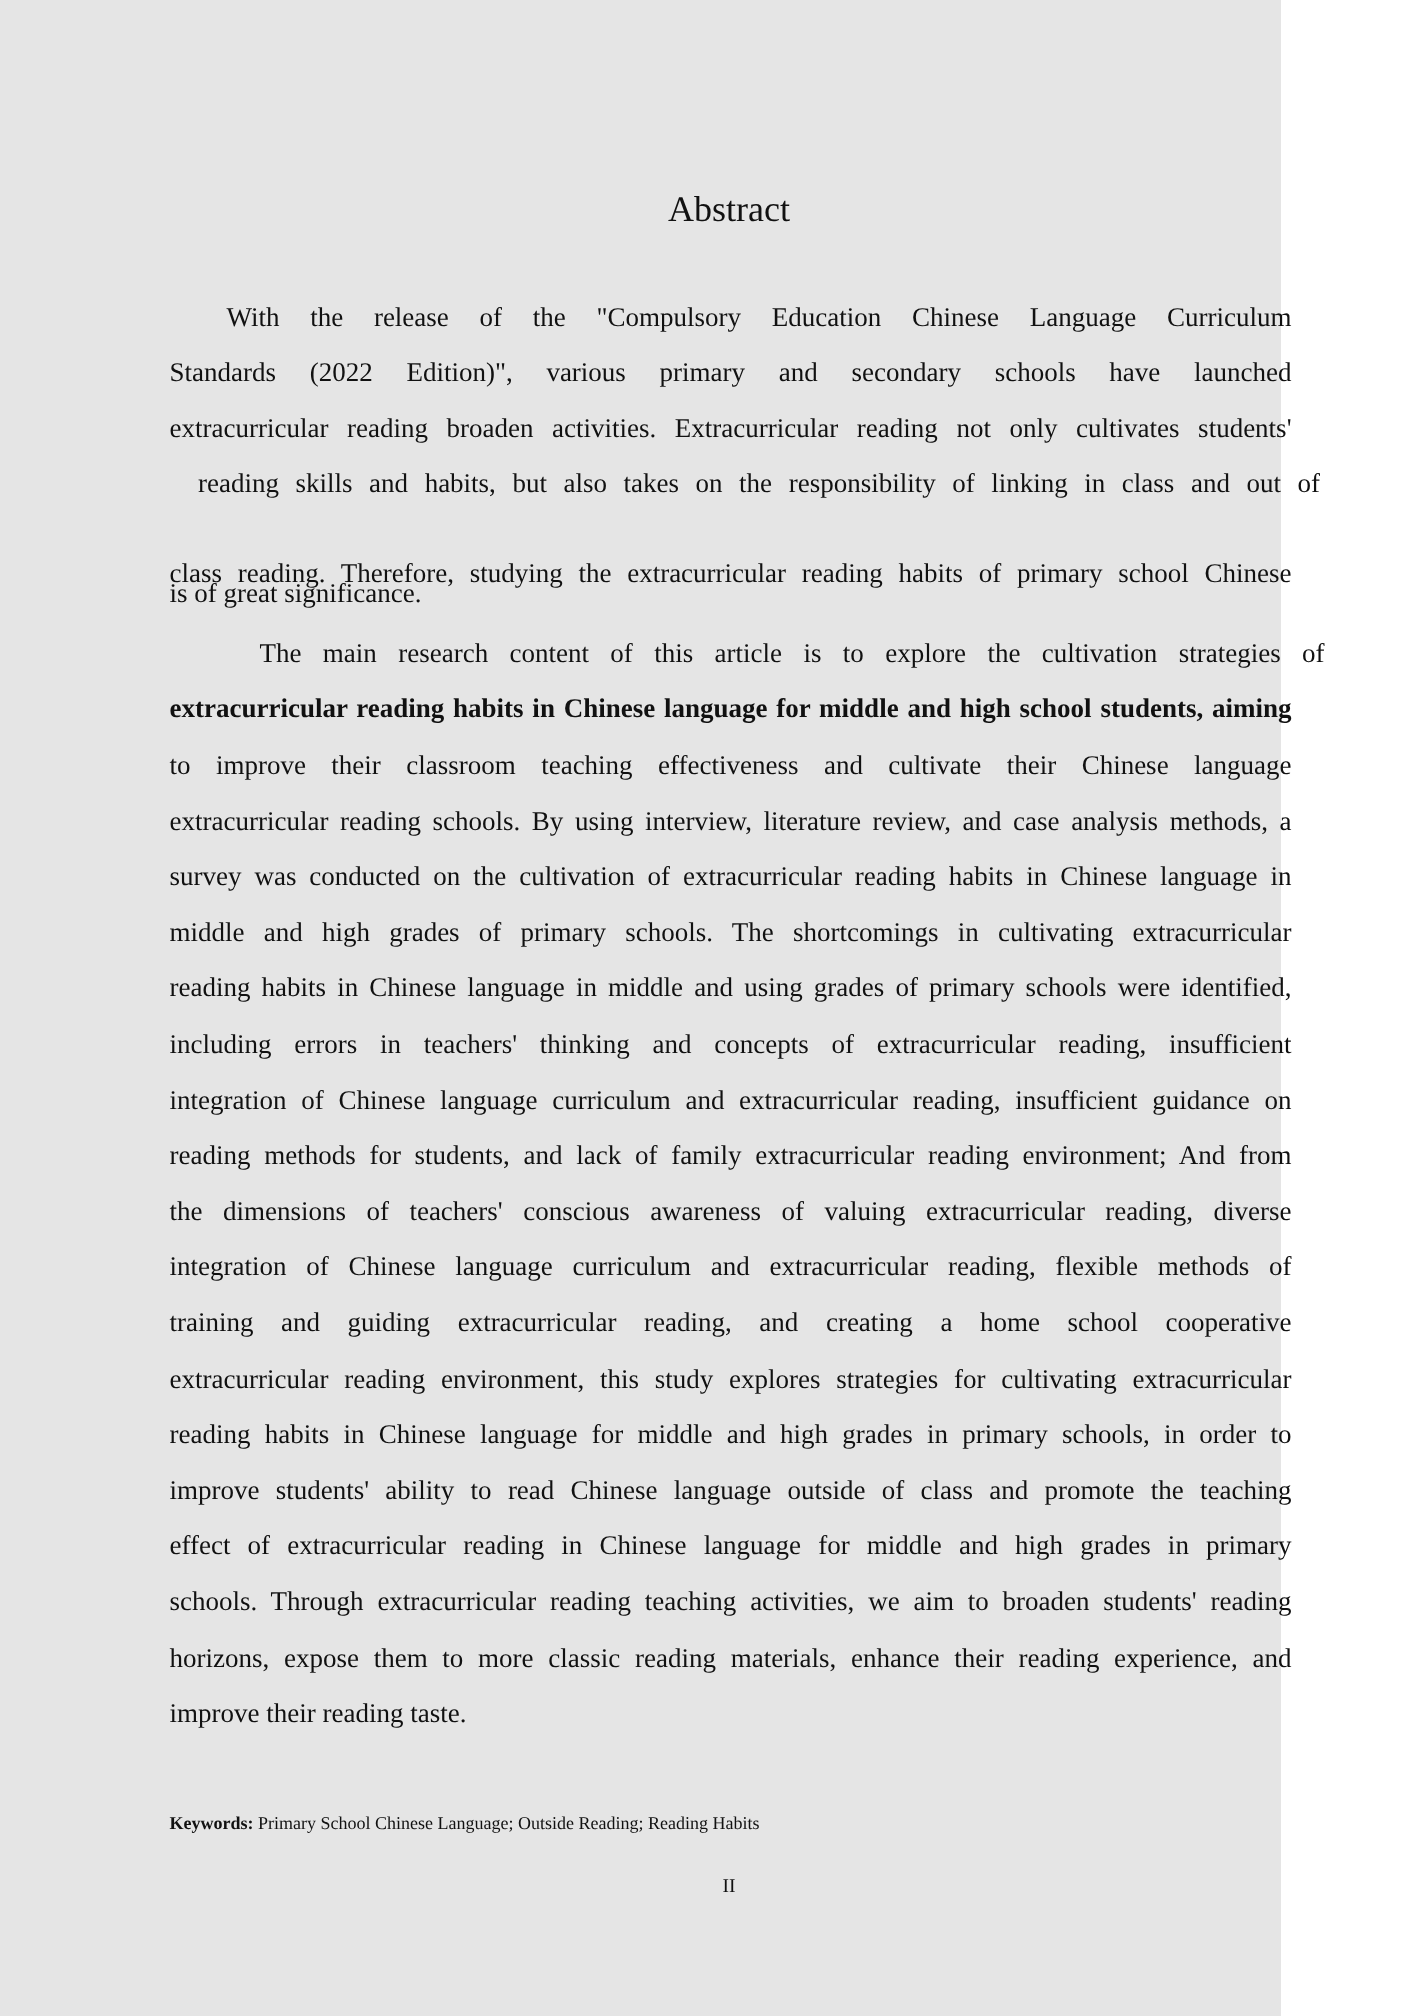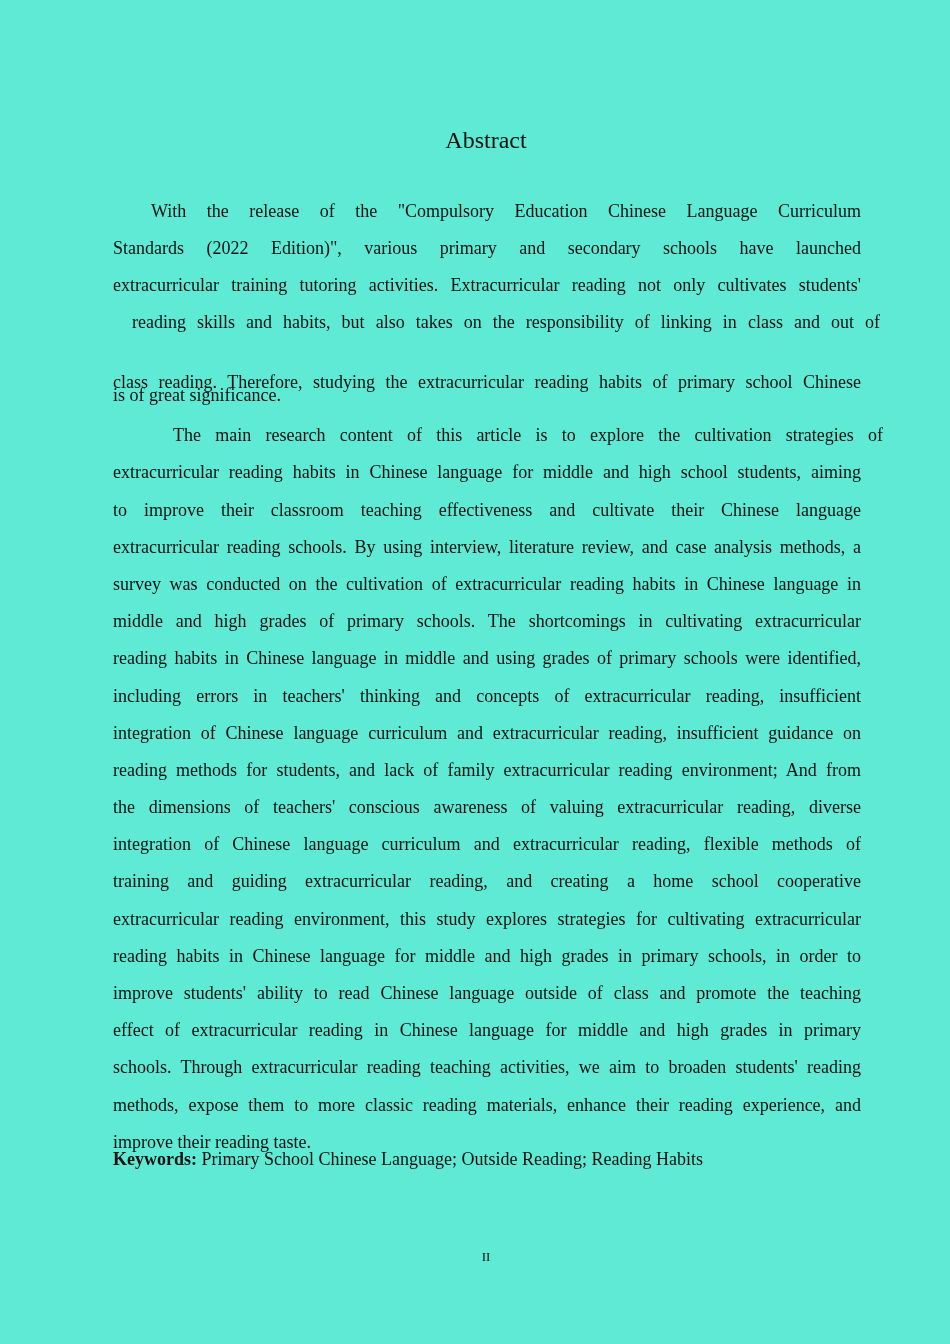--- a/index.html
+++ b/index.html
@@ -12,23 +12,23 @@
       height: 1344px;
       position: relative;
       overflow: hidden;
       font-family: "Liberation Serif", "DejaVu Serif", serif;
       color: #111111;
     }
     .page {
       position: absolute;
       left: 0;
       top: 0;
-      width: 950px;
+      width: 854px;
       height: 1344px;
-      background: #5eead4;
+      background: #e5e5e5;
     }
     .title {
       position: absolute;
       left: 0;
       width: 972px;
       top: 124px;
       text-align: center;
       font-size: 24px;
       line-height: 32px;
       color: #111;
@@ -62,22 +62,22 @@
       white-space: normal;
       text-align: justify;
       text-align-last: justify;
     }
     .line.last span.txt {
       text-align-last: left;
     }
     .keywords {
       position: absolute;
       left: 113px;
-      top: 1146px;
-      font-size: 18px;
+      top: 1202px;
+      font-size: 12px;
       line-height: 26px;
       white-space: nowrap;
     }
     .keywords .kw-label {
       font-weight: bold;
     }
     .page-number {
       position: absolute;
       left: 0;
       width: 972px;
@@ -95,38 +95,38 @@
   <div class="title">Abstract</div>
 
   <div class="body-text" style="top:198px;">
     <div class="line indent" style="top:0px;">
         <span class="txt">With the release of the "Compulsory Education Chinese Language Curriculum</span>
       </div>
     <div class="line" style="top:37px;">
         <span class="txt">Standards (2022 Edition)", various primary and secondary schools have launched</span>
       </div>
     <div class="line" style="top:74px;">
-        <span class="txt">extracurricular training tutoring activities. Extracurricular reading not only cultivates students'</span>
+        <span class="txt">extracurricular reading broaden activities. Extracurricular reading not only cultivates students'</span>
       </div>
     <div class="line" style="top:111px;margin-left:19px;">
         <span class="txt">reading skills and habits, but also takes on the responsibility of linking in class and out of</span>
       </div>
     <div class="line" style="top:147px;margin-top:24px;">
         <span class="txt">class reading. Therefore, studying the extracurricular reading habits of primary school Chinese</span>
       </div>
     <div class="line last" style="top:184px;">
         <span class="txt">is of great significance.</span>
       </div>
   </div>
 
   <div class="body-text" style="top:422px;">
     <div class="line indent" style="top:0px;margin-left:22px;">
         <span class="txt">The main research content of this article is to explore the cultivation strategies of</span>
       </div>
-    <div class="line" style="top:37px;">
+    <div class="line" style="top:37px;font-weight:bold;">
         <span class="txt">extracurricular reading habits in Chinese language for middle and high school students, aiming</span>
       </div>
     <div class="line" style="top:75px;">
         <span class="txt">to improve their classroom teaching effectiveness and cultivate their Chinese language</span>
       </div>
     <div class="line" style="top:112px;">
         <span class="txt">extracurricular reading schools. By using interview, literature review, and case analysis methods, a</span>
       </div>
     <div class="line" style="top:149px;">
         <span class="txt">survey was conducted on the cultivation of extracurricular reading habits in Chinese language in</span>
@@ -164,21 +164,21 @@
     <div class="line" style="top:558px;">
         <span class="txt">improve students' ability to read Chinese language outside of class and promote the teaching</span>
       </div>
     <div class="line" style="top:595px;">
         <span class="txt">effect of extracurricular reading in Chinese language for middle and high grades in primary</span>
       </div>
     <div class="line" style="top:632px;">
         <span class="txt">schools. Through extracurricular reading teaching activities, we aim to broaden students' reading</span>
       </div>
     <div class="line" style="top:670px;">
-        <span class="txt">methods, expose them to more classic reading materials, enhance their reading experience, and</span>
+        <span class="txt">horizons, expose them to more classic reading materials, enhance their reading experience, and</span>
       </div>
     <div class="line last" style="top:707px;">
         <span class="txt">improve their reading taste.</span>
       </div>
   </div>
 
   <div class="keywords">
     <span class="kw-label">Keywords:</span>
     <span>Primary School Chinese Language; Outside Reading; Reading Habits</span>
   </div>

